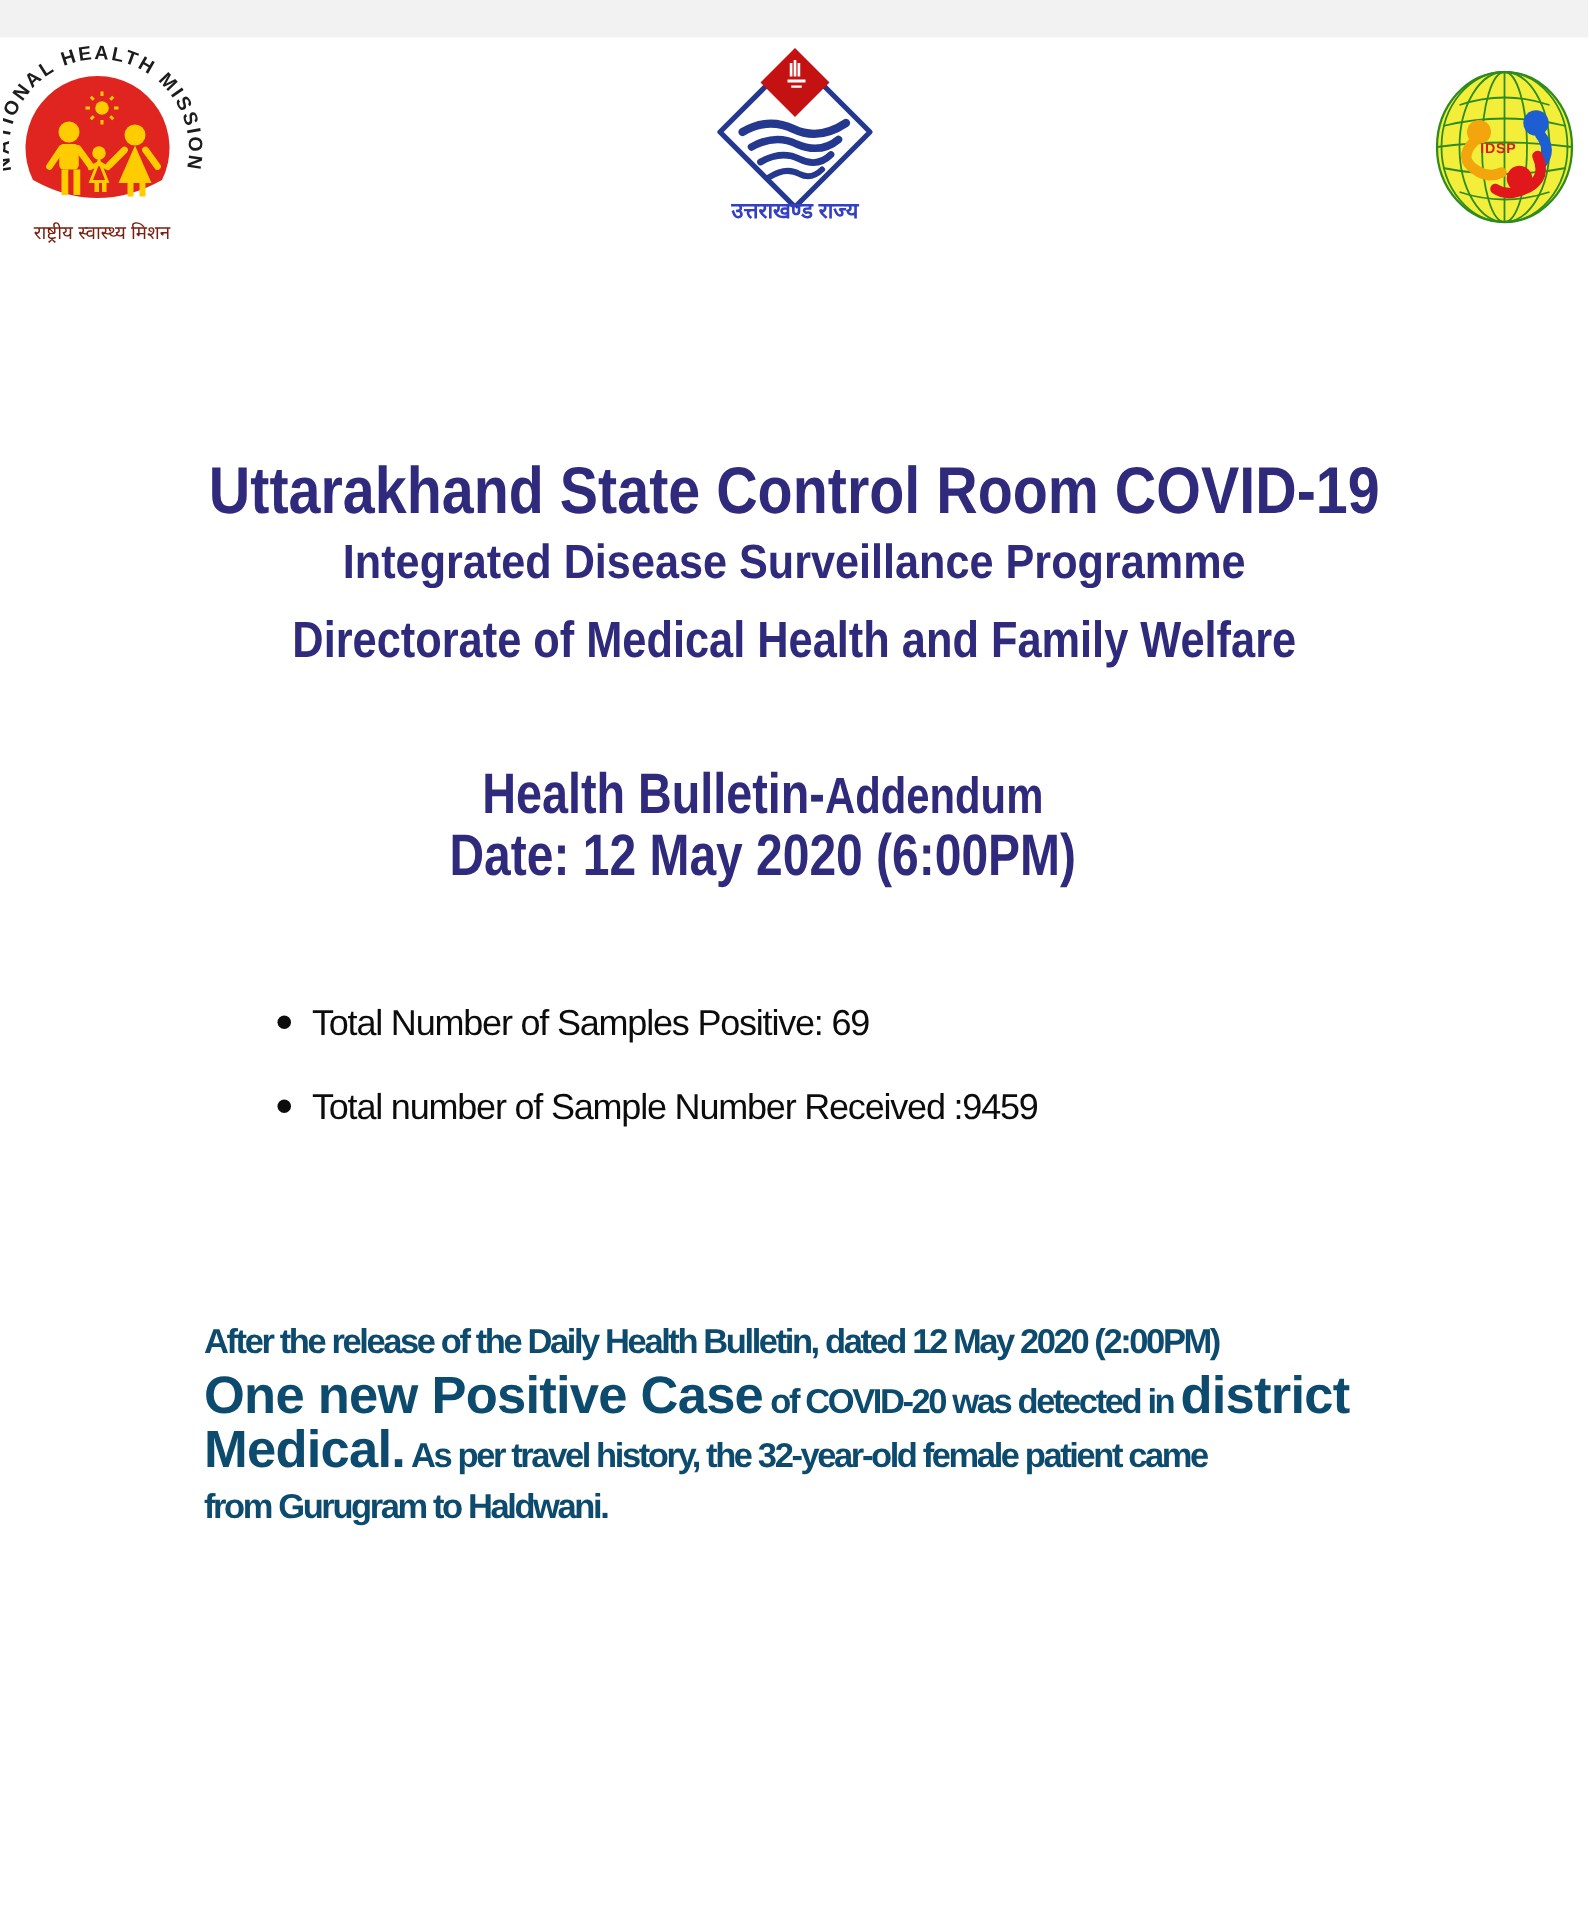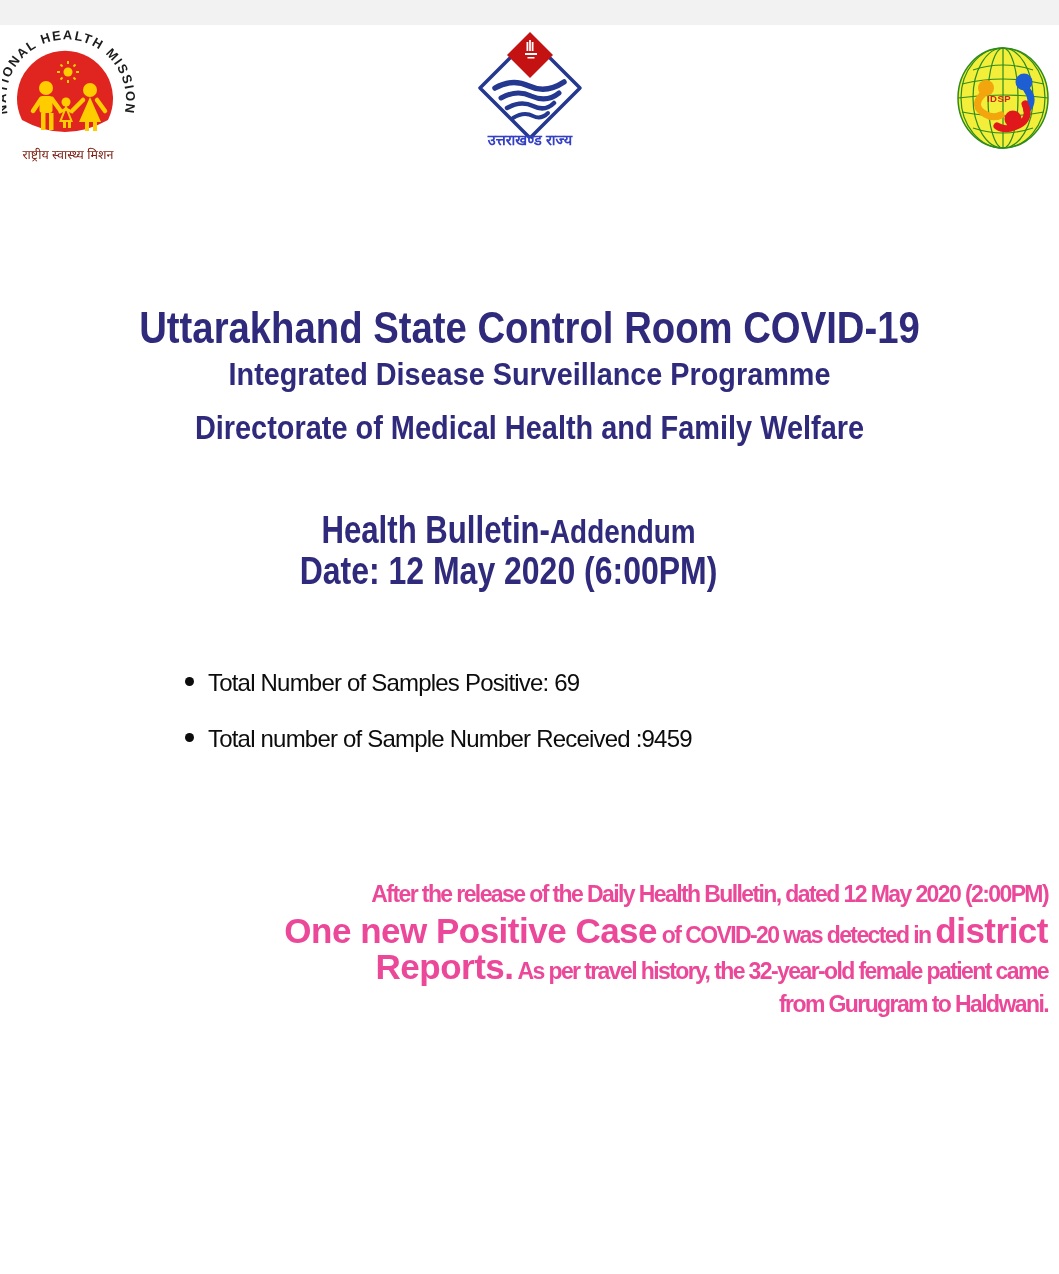--- a/index.html
+++ b/index.html
@@ -25,21 +25,21 @@
   .h5{top:549px;font-size:39px;transform:translateX(-21px) scaleX(0.82);}
 
   .stats{position:absolute;left:185px;top:668px;margin:0;padding:0;list-style:none;}
   .stats li{display:flex;align-items:flex-start;margin:0 0 27px 0;height:29px;}
   .stats .dot{width:9px;height:9px;border-radius:50%;background:#0c0c0c;margin:9px 14px 0 0;flex:none;}
   .stats .stat-text{
     font-size:24px;font-weight:normal;color:#0c0c0c;letter-spacing:-0.8px;
     line-height:29px;white-space:nowrap;
   }
 
-  .announcement{position:absolute;left:148px;top:876px;width:900px;color:#ec4899;text-align:right;}
+  .announcement{position:absolute;left:136px;top:876px;width:900px;color:#0c4a6e;}
   .a-line{white-space:nowrap;height:36.5px;line-height:36.5px;}
   .seg-normal{font-size:23px;font-weight:bold;letter-spacing:-1.6px;}
   .seg-large{font-size:35px;font-weight:bold;letter-spacing:-0.5px;}
 
   .arc-text{font-size:13px;font-weight:bold;letter-spacing:1.6px;fill:#1c1c1c;}
   .nhm-caption{font-size:12.5px;fill:#7a2012;}
   .uk-caption{font-size:14.5px;font-weight:bold;fill:#3340c4;}
   .idsp-label{font-size:9.5px;font-weight:bold;fill:#d81f17;letter-spacing:0.5px;}
 </style>
 </head>
@@ -151,16 +151,16 @@
       </li>
       <li>
         <span class="dot"></span>
         <span class="stat-text">Total number of Sample Number Received :9459</span>
       </li>
     </ul>
 
   <div class="announcement">
       <div class="a-line"><span class="seg-normal">After the release of the Daily Health Bulletin, dated 12 May 2020 (2:00PM)</span></div>
       <div class="a-line"><span class="seg-large">One new Positive Case</span><span class="seg-normal"> of COVID-20 was detected in </span><span class="seg-large">district</span></div>
-      <div class="a-line"><span class="seg-large">Reports.</span><span class="seg-normal"> As per travel history, the 32-year-old female patient came</span></div>
+      <div class="a-line"><span class="seg-large">Medical.</span><span class="seg-normal"> As per travel history, the 32-year-old female patient came</span></div>
       <div class="a-line"><span class="seg-normal">from Gurugram to Haldwani.</span></div>
     </div>
 </div>
 
 </body></html>

